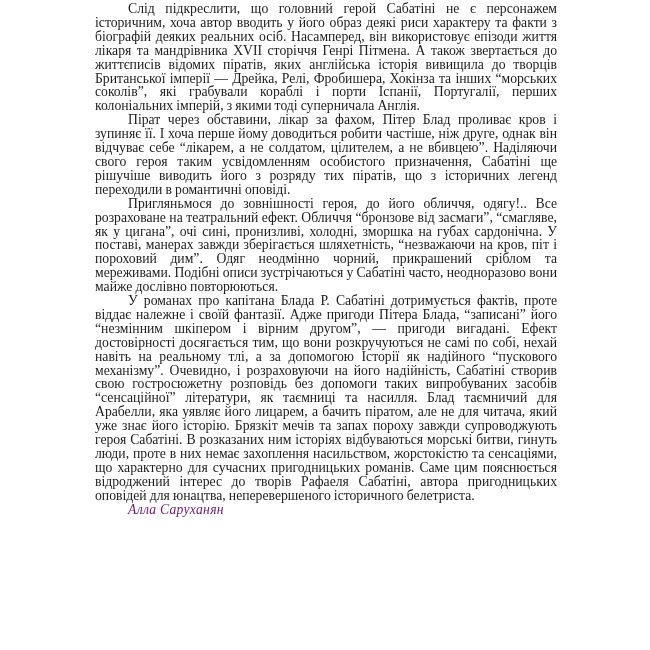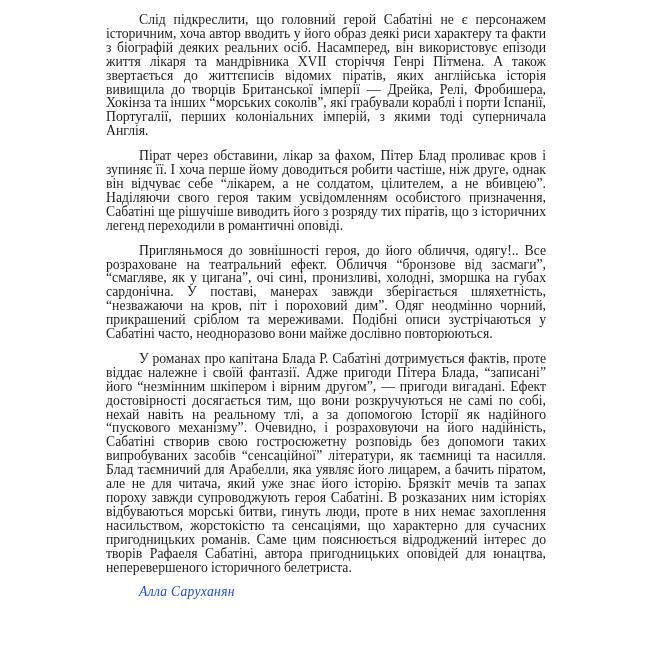--- a/index.html
+++ b/index.html
@@ -24,31 +24,31 @@
     left: 95px;
     top: 2px;
     width: 462px;
     color: #1c1c1c;
     font-size: 13.7px;
     line-height: 13.9px;
     text-align: justify;
     word-spacing: -0.3px;
   }
   .text-block p {
-    margin: 11px;
+    margin: 0;
     padding: 0;
     text-indent: 33px;
     text-align: justify;
   }
   .signature {
     margin: 0;
     margin-top: 4px;
     text-align: right;
     font-style: italic;
-    color: #1d4ed8;
+    color: #701a75;
     font-size: 13.7px;
     line-height: 13.9px;
     letter-spacing: 0.3px;
   }
   .page-number {
     position: absolute;
     left: 95px;
     width: 462px;
     top: 651px;
     text-align: center;

